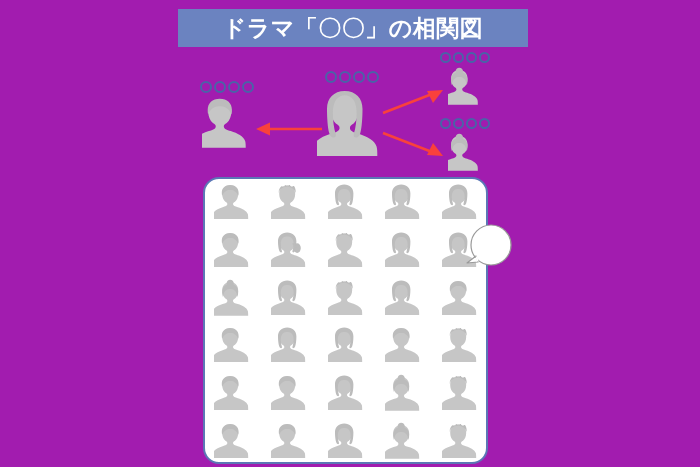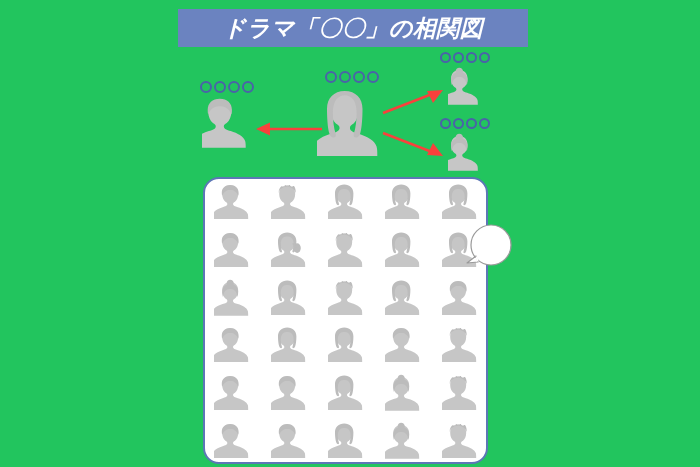--- a/index.html
+++ b/index.html
@@ -7,23 +7,22 @@
     padding: 0;
     background: #ffffff;
   }
   body {
     font-family: "Liberation Sans", "DejaVu Sans", sans-serif;
   }
   #stage {
     position: relative;
     width: 700px;
     height: 467px;
-    background: #22c55e;
+    background: #a21caf;
     overflow: hidden;
-    font-style: italic;
   }
 
   
   #title-banner {
     position: absolute;
     left: 178px;
     top: 9px;
     width: 350px;
     height: 38px;
     background: #6b83c0;

